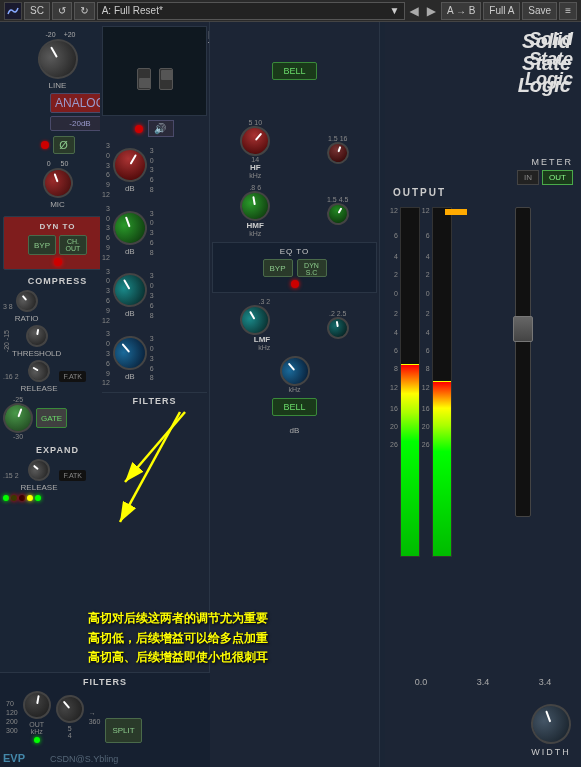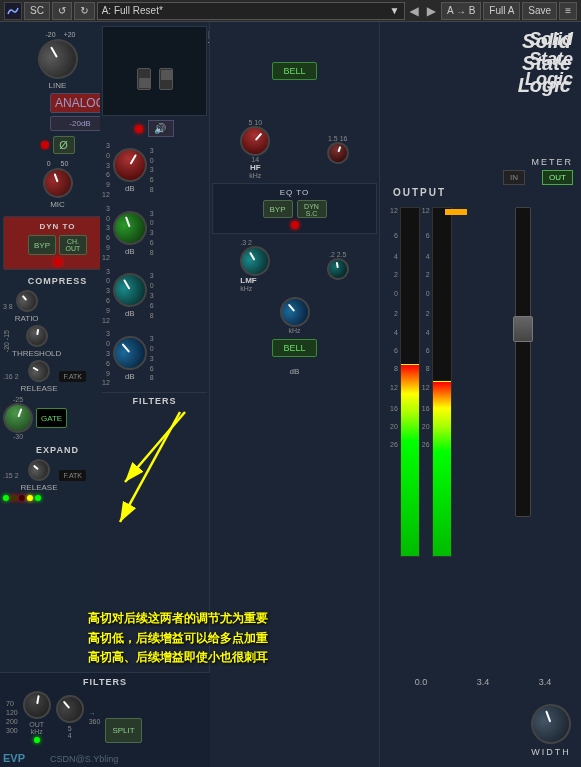--- a/index.html
+++ b/index.html
@@ -302,21 +302,21 @@
     </div>
 
     <div style="margin:3px 0;">
       <div style="display:flex;align-items:center;gap:3px;">
 
         <div style="display:flex;flex-direction:column;align-items:center;">
           <div style="font-size:7px;color:#888;">-25</div>
           <div class="knob knob-medium knob-green" style="transform:rotate(20deg);"></div>
           <div style="font-size:7px;color:#888;">-30</div>
         </div>
-        <button class="btn-small" style="height:20px;font-size:8px;background:#000000;border-color:#3a8a3a;color:#6ada6a;">GATE</button>
+        <button class="btn-small" style="height:20px;font-size:8px;background:#404040;border-color:#3a8a3a;color:#6ada6a;">GATE</button>
       </div>
     </div>
 
     <div style="margin:2px 0;">
       <div class="section-label">EXPAND</div>
 
 
       <div style="display:flex;align-items:center;gap:2px;margin:2px 0;">
         <div style="font-size:7px;color:#888;white-space:nowrap;">.15 2</div>
         <div style="display:flex;flex-direction:column;align-items:center;">
@@ -466,33 +466,47 @@
         <div style="font-size:8px;color:#ccc;font-weight:bold;">HF</div>
         <div style="font-size:7px;color:#888;">kHz</div>
       </div>
 
       <div style="display:flex;flex-direction:column;align-items:center;">
         <div style="font-size:7px;color:#888;">1.5 16</div>
         <div class="knob" style="width:22px;height:22px;background:radial-gradient(circle at 35% 35%, #773333, #2a0000);transform:rotate(20deg);"></div>
       </div>
     </div>
 
+    <div style="display:flex;align-items:center;justify-content:space-around;margin:5px 0;">
+
+      <div style="display:flex;flex-direction:column;align-items:center;">
+        <div style="font-size:7px;color:#888;">.8 6</div>
+        <div class="knob" style="width:30px;height:30px;background:radial-gradient(circle at 35% 35%, #2a9a2a, #0a2a0a);transform:rotate(-10deg);"></div>
+        <div style="font-size:8px;color:#ccc;font-weight:bold;">HMF</div>
+        <div style="font-size:7px;color:#888;">kHz</div>
+      </div>
+
+      <div style="display:flex;flex-direction:column;align-items:center;">
+        <div style="font-size:7px;color:#888;">1.5 4.5</div>
+        <div class="knob" style="width:22px;height:22px;background:radial-gradient(circle at 35% 35%, #228822, #082808);transform:rotate(30deg);"></div>
+      </div>
+    </div>
 
     <div style="background:#162030;border:1px solid #2a3545;padding:4px;margin:4px 0;display:flex;flex-direction:column;align-items:center;gap:3px;">
       <div style="font-size:8px;color:#ccc;letter-spacing:1px;">EQ TO</div>
       <div style="display:flex;gap:4px;">
         <button class="btn-small" style="width:30px;height:18px;font-size:8px;">BYP</button>
         <button class="btn-small" style="width:30px;height:18px;font-size:7px;line-height:1;">DYN<br>S.C</button>
       </div>
       <div class="led" style="width:8px;height:8px;background:#cc0000;"></div>
     </div>
 
     <div style="display:flex;align-items:center;justify-content:space-around;margin:5px 0;">
 
-      <div style="display:flex;flex-direction:column;align-items:flex-start;">
+      <div style="display:flex;flex-direction:column;align-items:flex-end;">
         <div style="font-size:7px;color:#888;">.3 2</div>
         <div class="knob" style="width:30px;height:30px;background:radial-gradient(circle at 35% 35%, #1a8a8a, #051a1a);transform:rotate(-30deg);"></div>
         <div style="font-size:8px;color:#ccc;font-weight:bold;">LMF</div>
         <div style="font-size:7px;color:#888;">kHz</div>
       </div>
 
       <div style="display:flex;flex-direction:column;align-items:center;">
         <div style="font-size:7px;color:#888;">.2 2.5</div>
         <div class="knob" style="width:22px;height:22px;background:radial-gradient(circle at 35% 35%, #156a6a, #031212);transform:rotate(-10deg);"></div>
       </div>
@@ -518,21 +532,21 @@
   <div style="position:absolute;right:0;top:0;width:196px;bottom:0;background:#1c2535;padding:5px;">
 
     <div style="position:absolute;top:8px;right:8px;text-align:right;z-index:3;">
       <div style="font-size:18px;font-weight:bold;color:#e0e0e0;font-style:italic;line-height:1.1;">
         Solid<br>State<br>Logic
       </div>
     </div>
 
     <div style="position:absolute;top:135px;right:8px;display:flex;flex-direction:column;align-items:flex-end;gap:3px;">
       <div style="font-size:9px;color:#ccc;letter-spacing:2px;">METER</div>
-      <div style="display:flex;gap:17px;">
+      <div style="display:flex;gap:3px;">
         <button style="background:#222;border:1px solid #444;color:#888;font-size:8px;padding:2px 6px;cursor:pointer;">IN</button>
         <button style="background:#1a3a1a;border:1px solid #4aaa4a;color:#8afa8a;font-size:8px;padding:2px 6px;cursor:pointer;">OUT</button>
       </div>
     </div>
 
     <div style="position:absolute;top:160px;left:8px;">
       <span style="font-size:10px;color:#ccc;letter-spacing:2px;font-weight:bold;">OUTPUT</span>
     </div>
 
     <div style="position:absolute;top:185px;left:5px;right:5px;display:flex;gap:2px;align-items:flex-start;">

